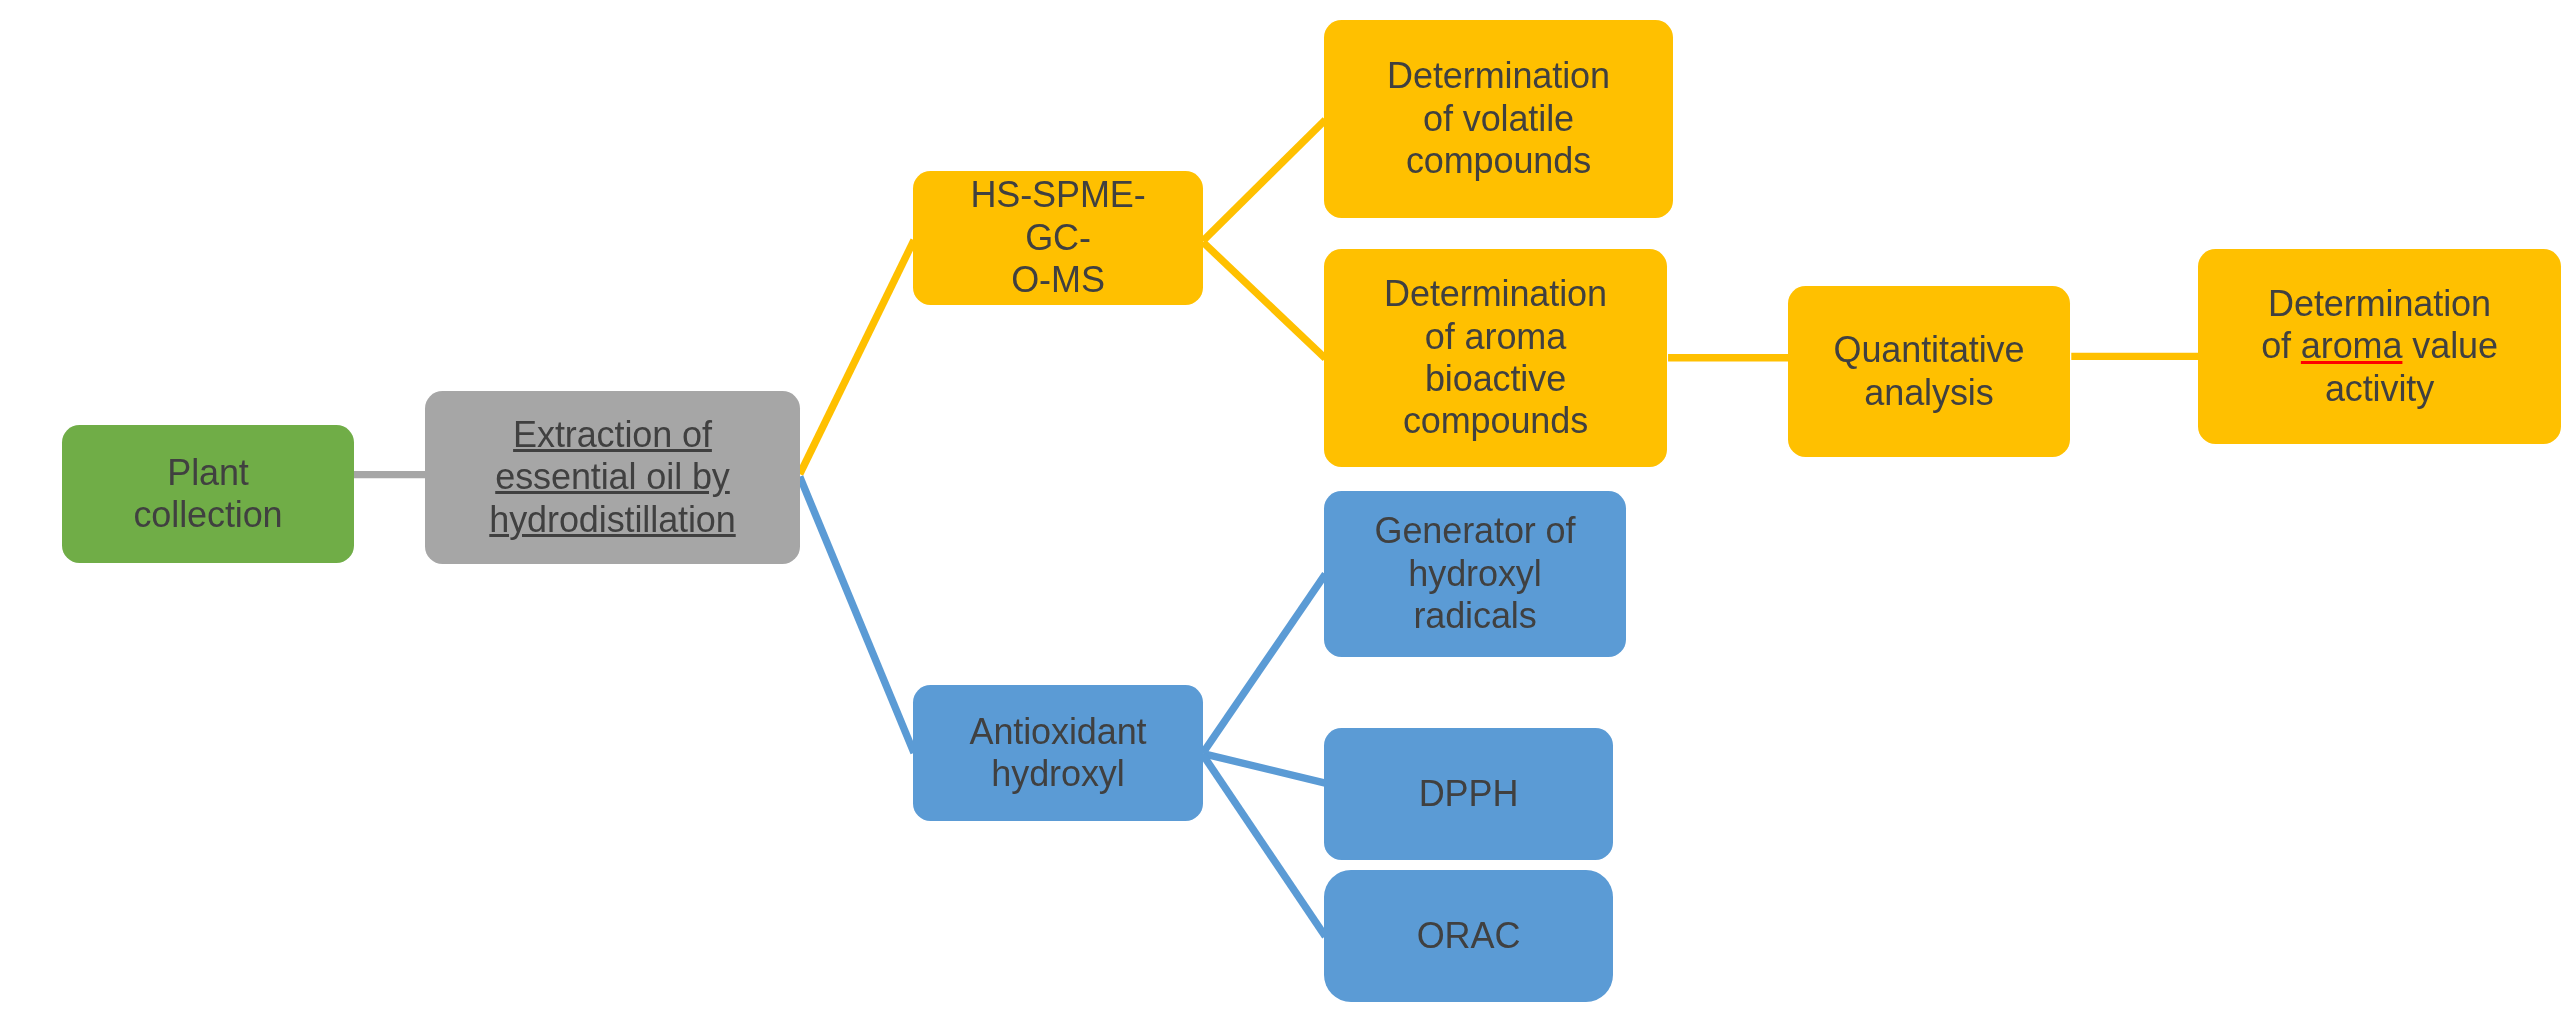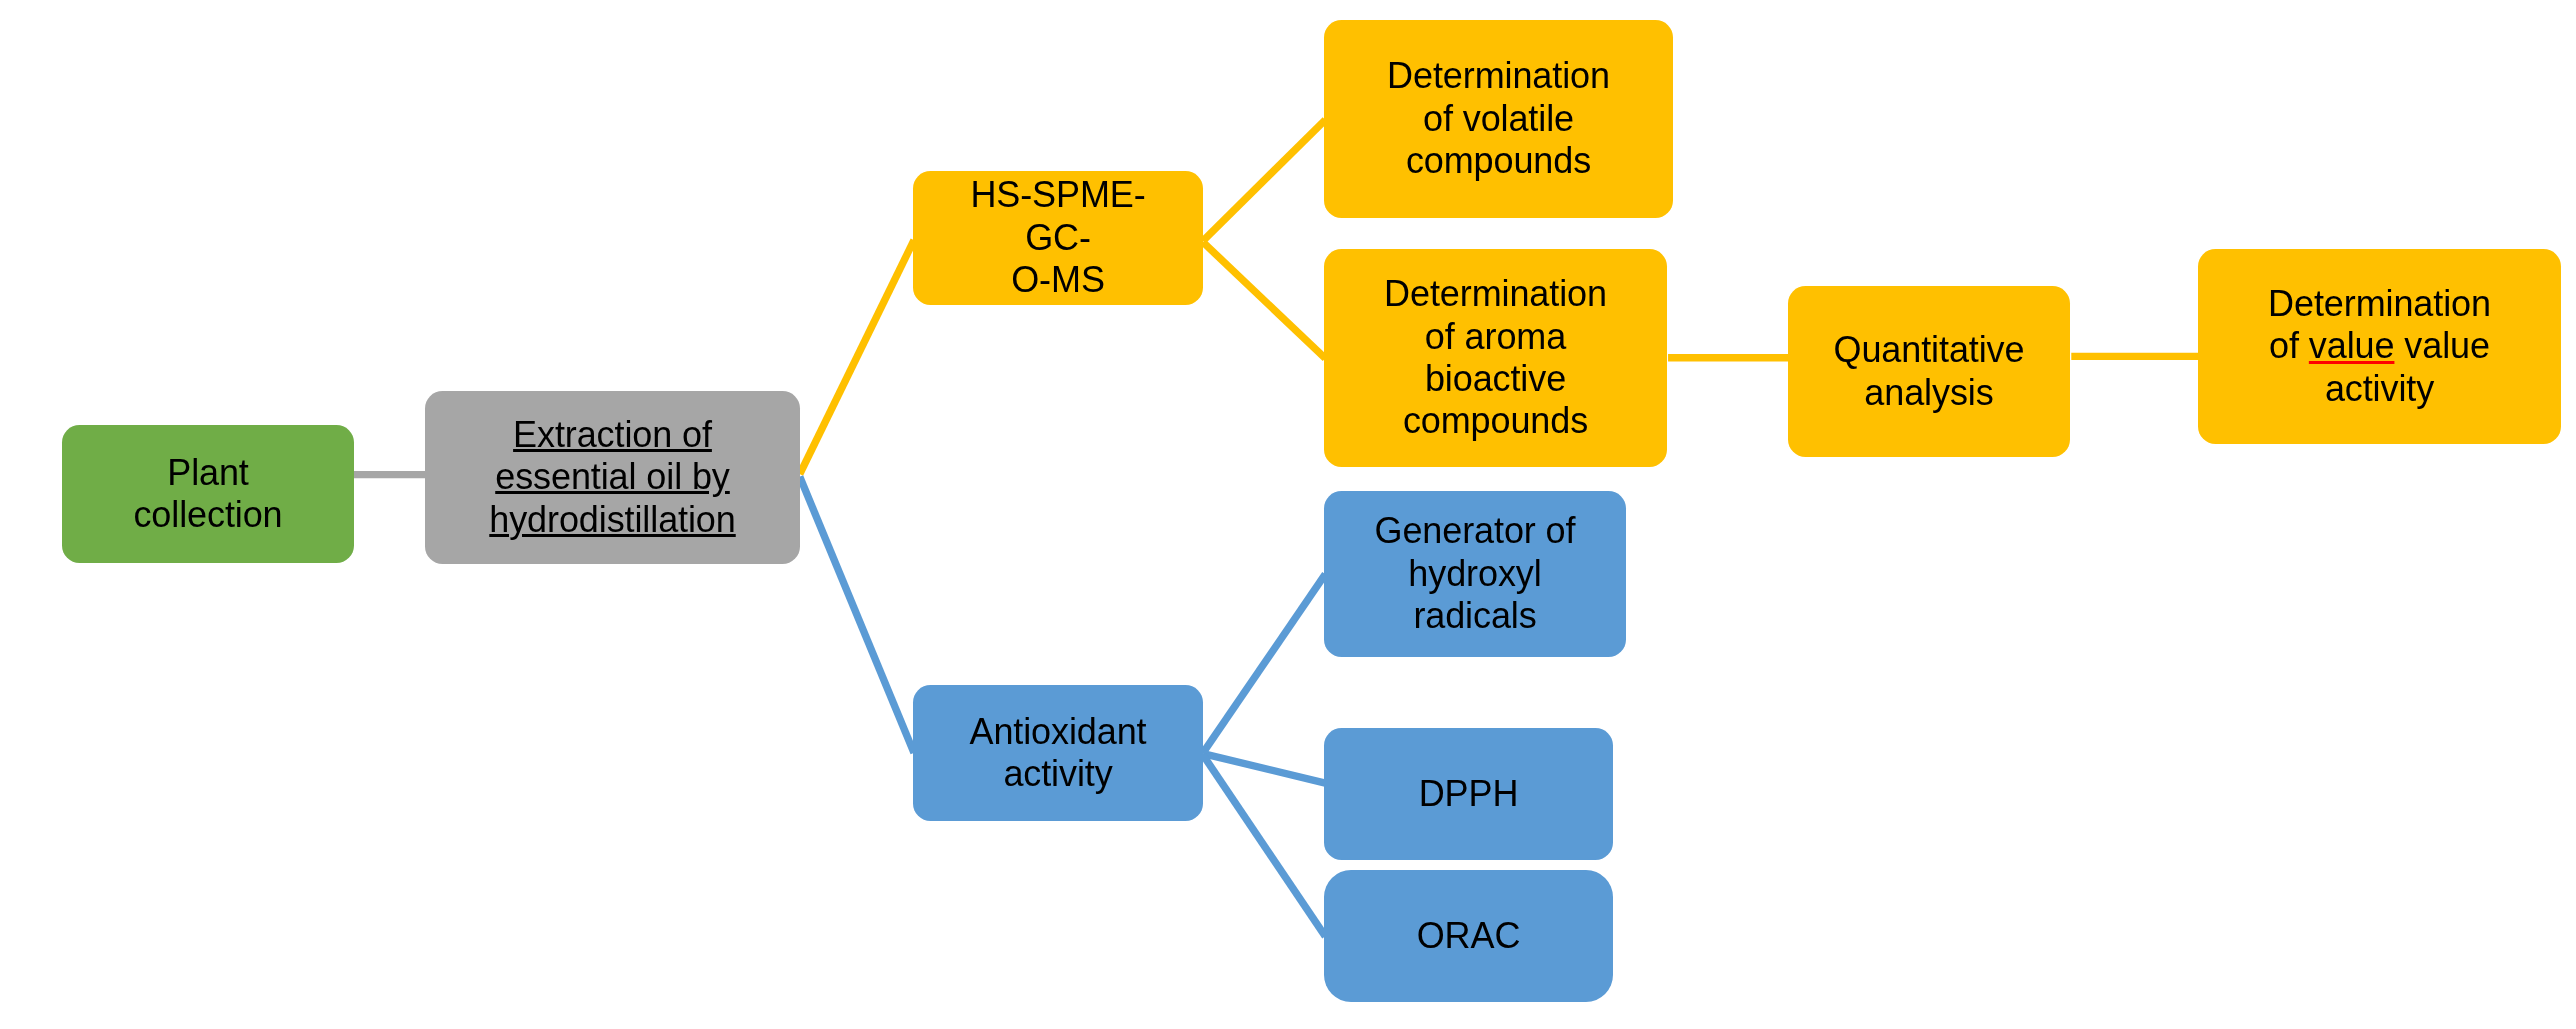--- a/index.html
+++ b/index.html
@@ -26,21 +26,21 @@
     pointer-events: none;
   }
   .node {
     position: absolute;
     box-sizing: border-box;
     border-radius: 17.5px;
     display: flex;
     align-items: center;
     justify-content: center;
     text-align: center;
-    color: #000000;
+    color: #404040;
     font-size: 36px;
     line-height: 1.18;
     padding: 4px 28px;
     font-family: "Liberation Sans", sans-serif;
     font-weight: 400;
     letter-spacing: -0.1px;
   }
   .node .lbl {
     display: block;
     width: 100%;
@@ -92,26 +92,26 @@
 of aroma
 bioactive
 compounds</span>
     </div>
     <div class="node" style="left: 1788px; top: 286px; width: 282px; height: 171px; background: rgb(255, 192, 0);">
       <span class="lbl">Quantitative
 analysis</span>
     </div>
     <div class="node" style="left: 2198px; top: 249px; width: 363px; height: 195px; background: rgb(255, 192, 0);">
       <span class="lbl">Determination
-of <span class="misspelled">value</span> value
+of <span class="misspelled">aroma</span> value
 activity</span>
     </div>
     <div class="node" style="left: 913px; top: 685px; width: 290px; height: 136px; background: rgb(91, 155, 213);">
       <span class="lbl">Antioxidant
-activity</span>
+hydroxyl</span>
     </div>
     <div class="node" style="left: 1324px; top: 491px; width: 302px; height: 166px; background: rgb(91, 155, 213);">
       <span class="lbl">Generator of
 hydroxyl
 radicals</span>
     </div>
     <div class="node" style="left: 1324px; top: 684px; width: 289px; height: 132px; background: rgb(91, 155, 213); margin-top: 44px;">
       <span class="lbl">DPPH</span>
     </div>
     <div class="node" style="left: 1324px; top: 870px; width: 289px; height: 132px; background: rgb(91, 155, 213); border-radius: 27px;">

